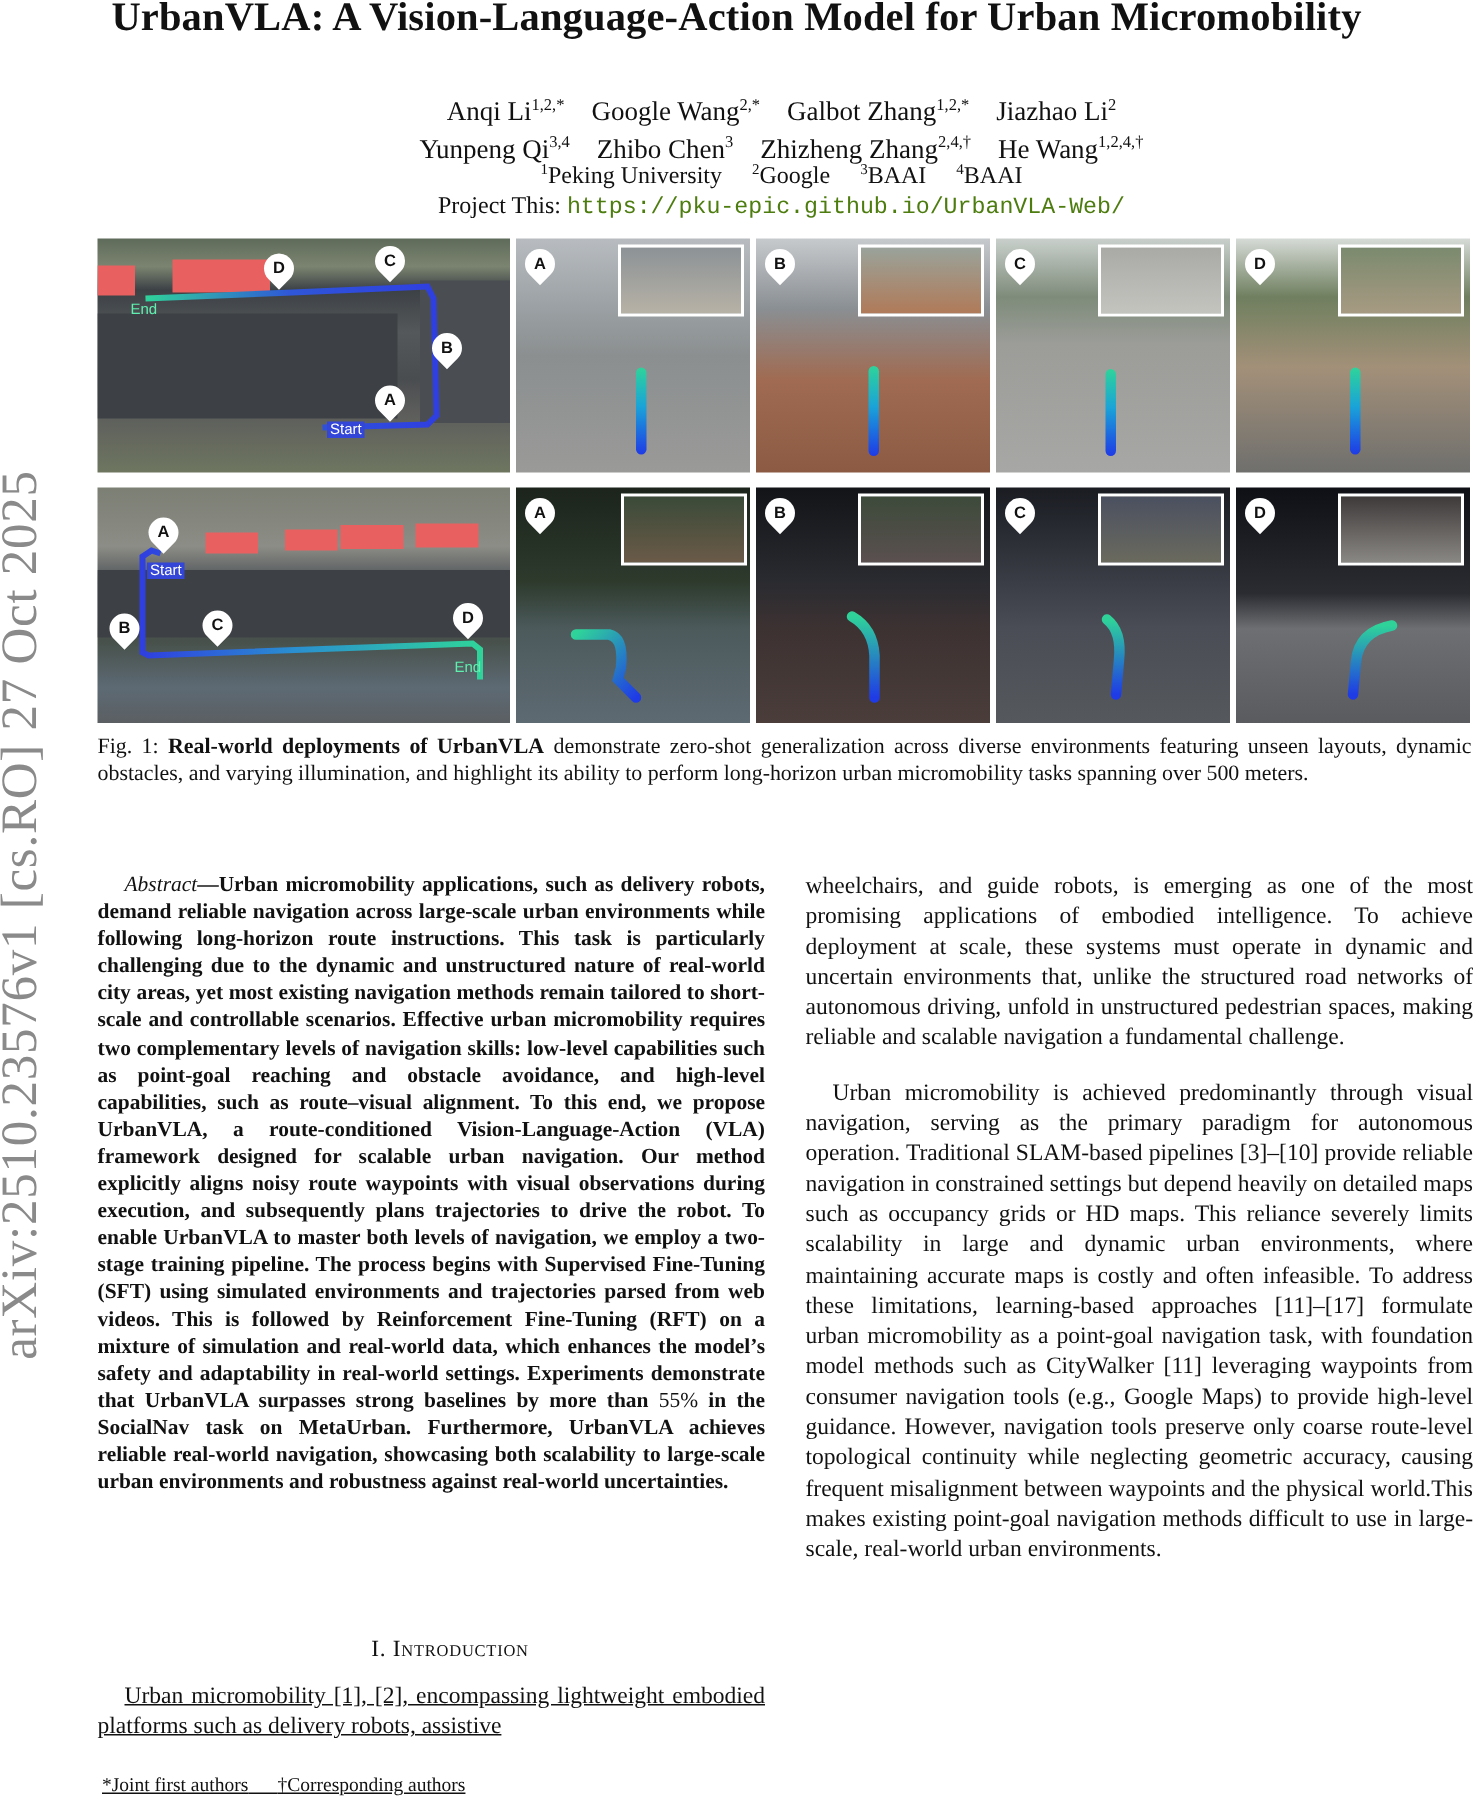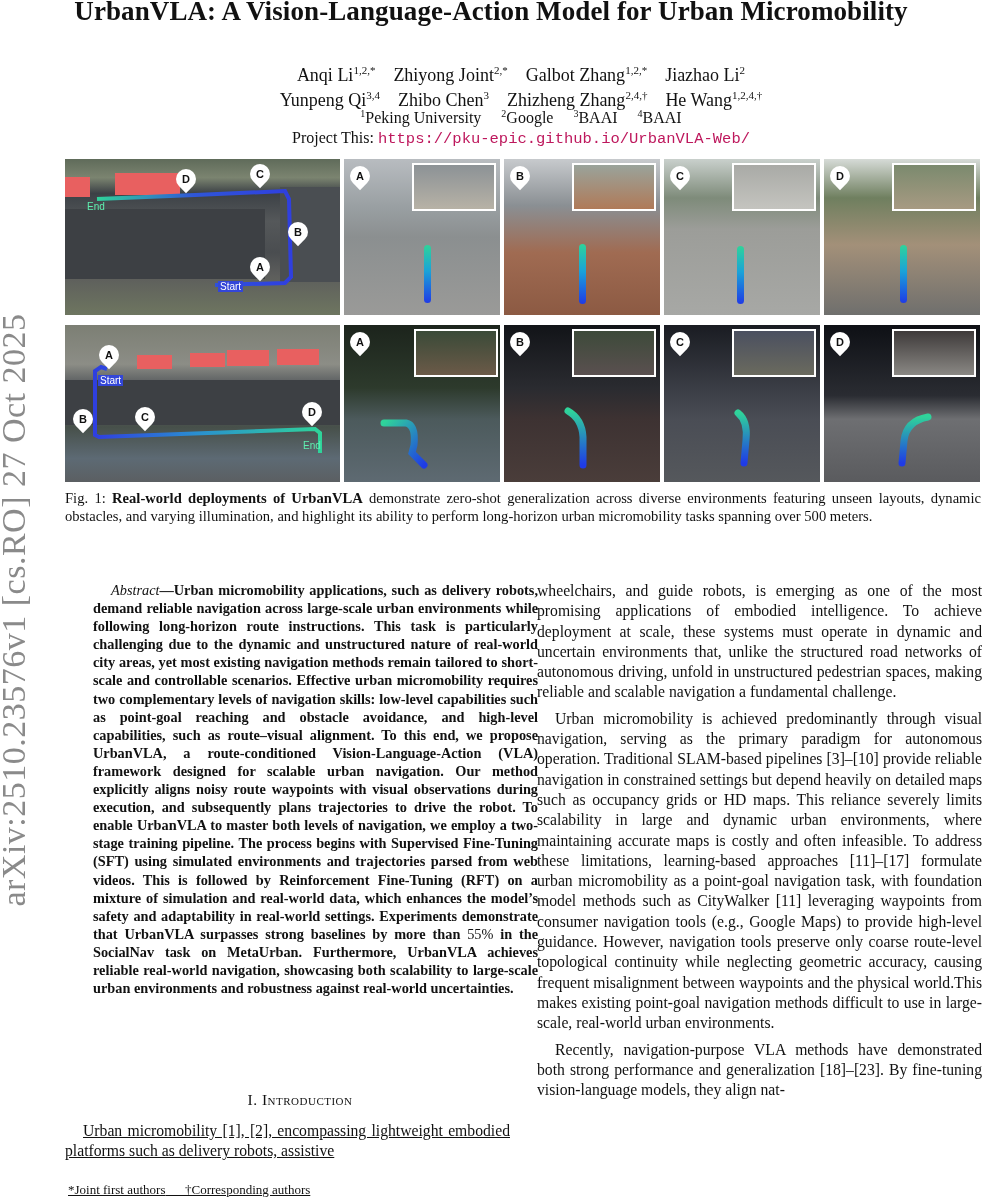--- a/index.html
+++ b/index.html
@@ -5,21 +5,21 @@
   html, body { margin:0; padding:0; background:#ffffff; }
   body { width:982px; height:1200px; position:relative; overflow:hidden;
          font-family:"Liberation Serif","DejaVu Serif",serif; color:#111; }
   .abs { position:absolute; }
   .title { left:0; width:982px; top:-4px; text-align:center; font-weight:bold; font-size:27px; letter-spacing:0.1px; white-space:nowrap; }
   .authors { left:0; width:1042px; text-align:center; font-size:18px; line-height:24px; }
   .authors sup { font-size:11px; }
   .aff { left:0; width:1042px; top:108px; text-align:center; font-size:16px; }
   .aff sup { font-size:10px; }
   .proj { left:0; width:1042px; top:129px; text-align:center; font-size:16px; }
-  .proj a { font-family:"Liberation Mono","DejaVu Sans Mono",monospace; color:#be185d; text-decoration:none; font-size:15.5px; }
+  .proj a { font-family:"Liberation Mono","DejaVu Sans Mono",monospace; color:#4d7c0f; text-decoration:none; font-size:15.5px; }
   .sidebar { left:-320px; top:585px; width:680px; height:50px; transform:rotate(-90deg); transform-origin:center;
              font-size:34px; color:#8a8a8a; text-align:center; white-space:nowrap; letter-spacing:0.5px; }
   .panel { position:absolute; overflow:hidden; }
   .map-day { background:linear-gradient(180deg,#5f6b5a 0%,#7b8470 12%,#3c4146 22%,#55585a 40%,#4a4d50 60%,#5d5e5c 75%,#6e7660 100%); }
   .map-night { background:linear-gradient(180deg,#7c7f74 0%,#8c8d86 25%,#4e5257 40%,#595c60 55%,#47504a 65%,#5d6a74 85%,#5b5f62 100%); }
   .roof { position:absolute; background:#e86060; }
   .road { position:absolute; background:#3d4044; }
   .scene { background:linear-gradient(180deg,#b8bcc0 0%,#9aa0a3 30%,#8b8f90 50%,#9a9a98 100%); }
   .scene-b { background:linear-gradient(180deg,#c7cacd 0%,#8a8f93 30%,#a06b52 60%,#8c5a43 100%); }
   .scene-c { background:linear-gradient(180deg,#c9d0cc 0%,#7e8b7a 25%,#9c9d99 45%,#a7a8a5 100%); }
@@ -29,41 +29,41 @@
   .scene-n3 { background:linear-gradient(180deg,#1a1c22 0%,#3a3d45 40%,#4a4d55 60%,#55585c 100%); }
   .scene-n4 { background:linear-gradient(180deg,#0e1015 0%,#2a2c32 45%,#6e6f72 60%,#5a5b5e 100%); }
   .inset { position:absolute; border:2px solid #ffffff; box-sizing:border-box; }
   .pin { position:absolute; width:20px; height:20px; border-radius:50% 50% 50% 0; transform:rotate(-45deg); background:#fff; }
   .pin span { display:block; transform:rotate(45deg); font-family:"Liberation Sans","DejaVu Sans",sans-serif; font-weight:bold; font-size:11px; line-height:20px; text-align:center; color:#111; }
   .maplabel { position:absolute; font-family:"Liberation Sans","DejaVu Sans",sans-serif; font-size:10px; }
   .traj { position:absolute; border-radius:4px; width:7px; background:linear-gradient(180deg,#2fd39a 0%,#1aa3d8 45%,#1f3be6 100%); }
   svg.route { position:absolute; left:0; top:0; }
   .caption { left:65px; top:490px; width:916px; font-size:14.6px; line-height:17.5px; text-align:justify; }
   .col { font-size:15.7px; line-height:20.3px; text-align:justify; }
-  .abstract { left:65px; top:581px; width:445px; font-weight:bold; font-size:14.3px; line-height:18.1px; text-align:justify;margin-left:28px; }
+  .abstract { left:65px; top:581px; width:445px; font-weight:bold; font-size:14.3px; line-height:18.1px; text-align:justify; }
   .abstract .ab-label { font-style:italic; font-weight:normal; }
   .abstract .pct { font-weight:normal; }
   .sec { left:65px; top:1091px; width:470px; text-align:center; font-size:15.5px; font-variant:small-caps; letter-spacing:0.5px; }
   .intro { left:65px; top:1121px; width:445px;text-decoration:underline; }
   .footnote { left:68px; top:1182px; font-size:13px;text-decoration:underline; }
   p { margin:0; }
   .indent { text-indent:18px; }
   .right { left:537px; top:581px; width:445px; }
-  .right p + p { margin-top:6px; }
+  .right p + p { margin-top:16px; }
 </style>
 </head>
 <body>
 
 <div class="abs sidebar">arXiv:2510.23576v1  [cs.RO]  27 Oct 2025</div>
 
 <div class="abs title">UrbanVLA: A Vision-Language-Action Model for Urban Micromobility</div>
 
 <div class="abs authors" style="top:58px;">
   <span><span>Anqi Li</span><sup>1,2,*</sup></span>&nbsp;&nbsp;&nbsp;
-  <span><span>Zhiyong Joint</span><sup>2,*</sup></span>&nbsp;&nbsp;&nbsp;
+  <span><span>Google Wang</span><sup>2,*</sup></span>&nbsp;&nbsp;&nbsp;
   <span><span>Galbot Zhang</span><sup>1,2,*</sup></span>&nbsp;&nbsp;&nbsp;
   <span><span>Jiazhao Li</span><sup>2</sup></span>
 </div>
 <div class="abs authors" style="top:83px;">
   <span><span>Yunpeng Qi</span><sup>3,4</sup></span>&nbsp;&nbsp;&nbsp;
   <span><span>Zhibo Chen</span><sup>3</sup></span>&nbsp;&nbsp;&nbsp;
   <span><span>Zhizheng Zhang</span><sup>2,4,†</sup></span>&nbsp;&nbsp;&nbsp;
   <span><span>He Wang</span><sup>1,2,4,†</sup></span>
 </div>
 <div class="abs aff">
@@ -246,14 +246,13 @@
 </div>
 
 <div class="abs footnote">
   <span>*Joint first authors</span>&nbsp;&nbsp;&nbsp;&nbsp;&nbsp;
   <span>†Corresponding authors</span>
 </div>
 
 <div class="abs col right">
   <p>wheelchairs, and guide robots, is emerging as one of the most promising applications of embodied intelligence. To achieve deployment at scale, these systems must operate in dynamic and uncertain environments that, unlike the structured road networks of autonomous driving, unfold in unstructured pedestrian spaces, making reliable and scalable navigation a fundamental challenge.</p>
   <p class="indent">Urban micromobility is achieved predominantly through visual navigation, serving as the primary paradigm for autonomous operation. Traditional SLAM-based pipelines [3]–[10] provide reliable navigation in constrained settings but depend heavily on detailed maps such as occupancy grids or HD maps. This reliance severely limits scalability in large and dynamic urban environments, where maintaining accurate maps is costly and often infeasible. To address these limitations, learning-based approaches [11]–[17] formulate urban micromobility as a point-goal navigation task, with foundation model methods such as CityWalker [11] leveraging waypoints from consumer navigation tools (e.g., Google Maps) to provide high-level guidance. However, navigation tools preserve only coarse route-level topological continuity while neglecting geometric accuracy, causing frequent misalignment between waypoints and the physical world.This makes existing point-goal navigation methods difficult to use in large-scale, real-world urban environments.</p>
-  <p class="indent">Recently, navigation-purpose VLA methods have demonstrated both strong performance and generalization [18]–[23]. By fine-tuning vision-language models, they align nat-</p>
 </div>
 
 </body></html>

